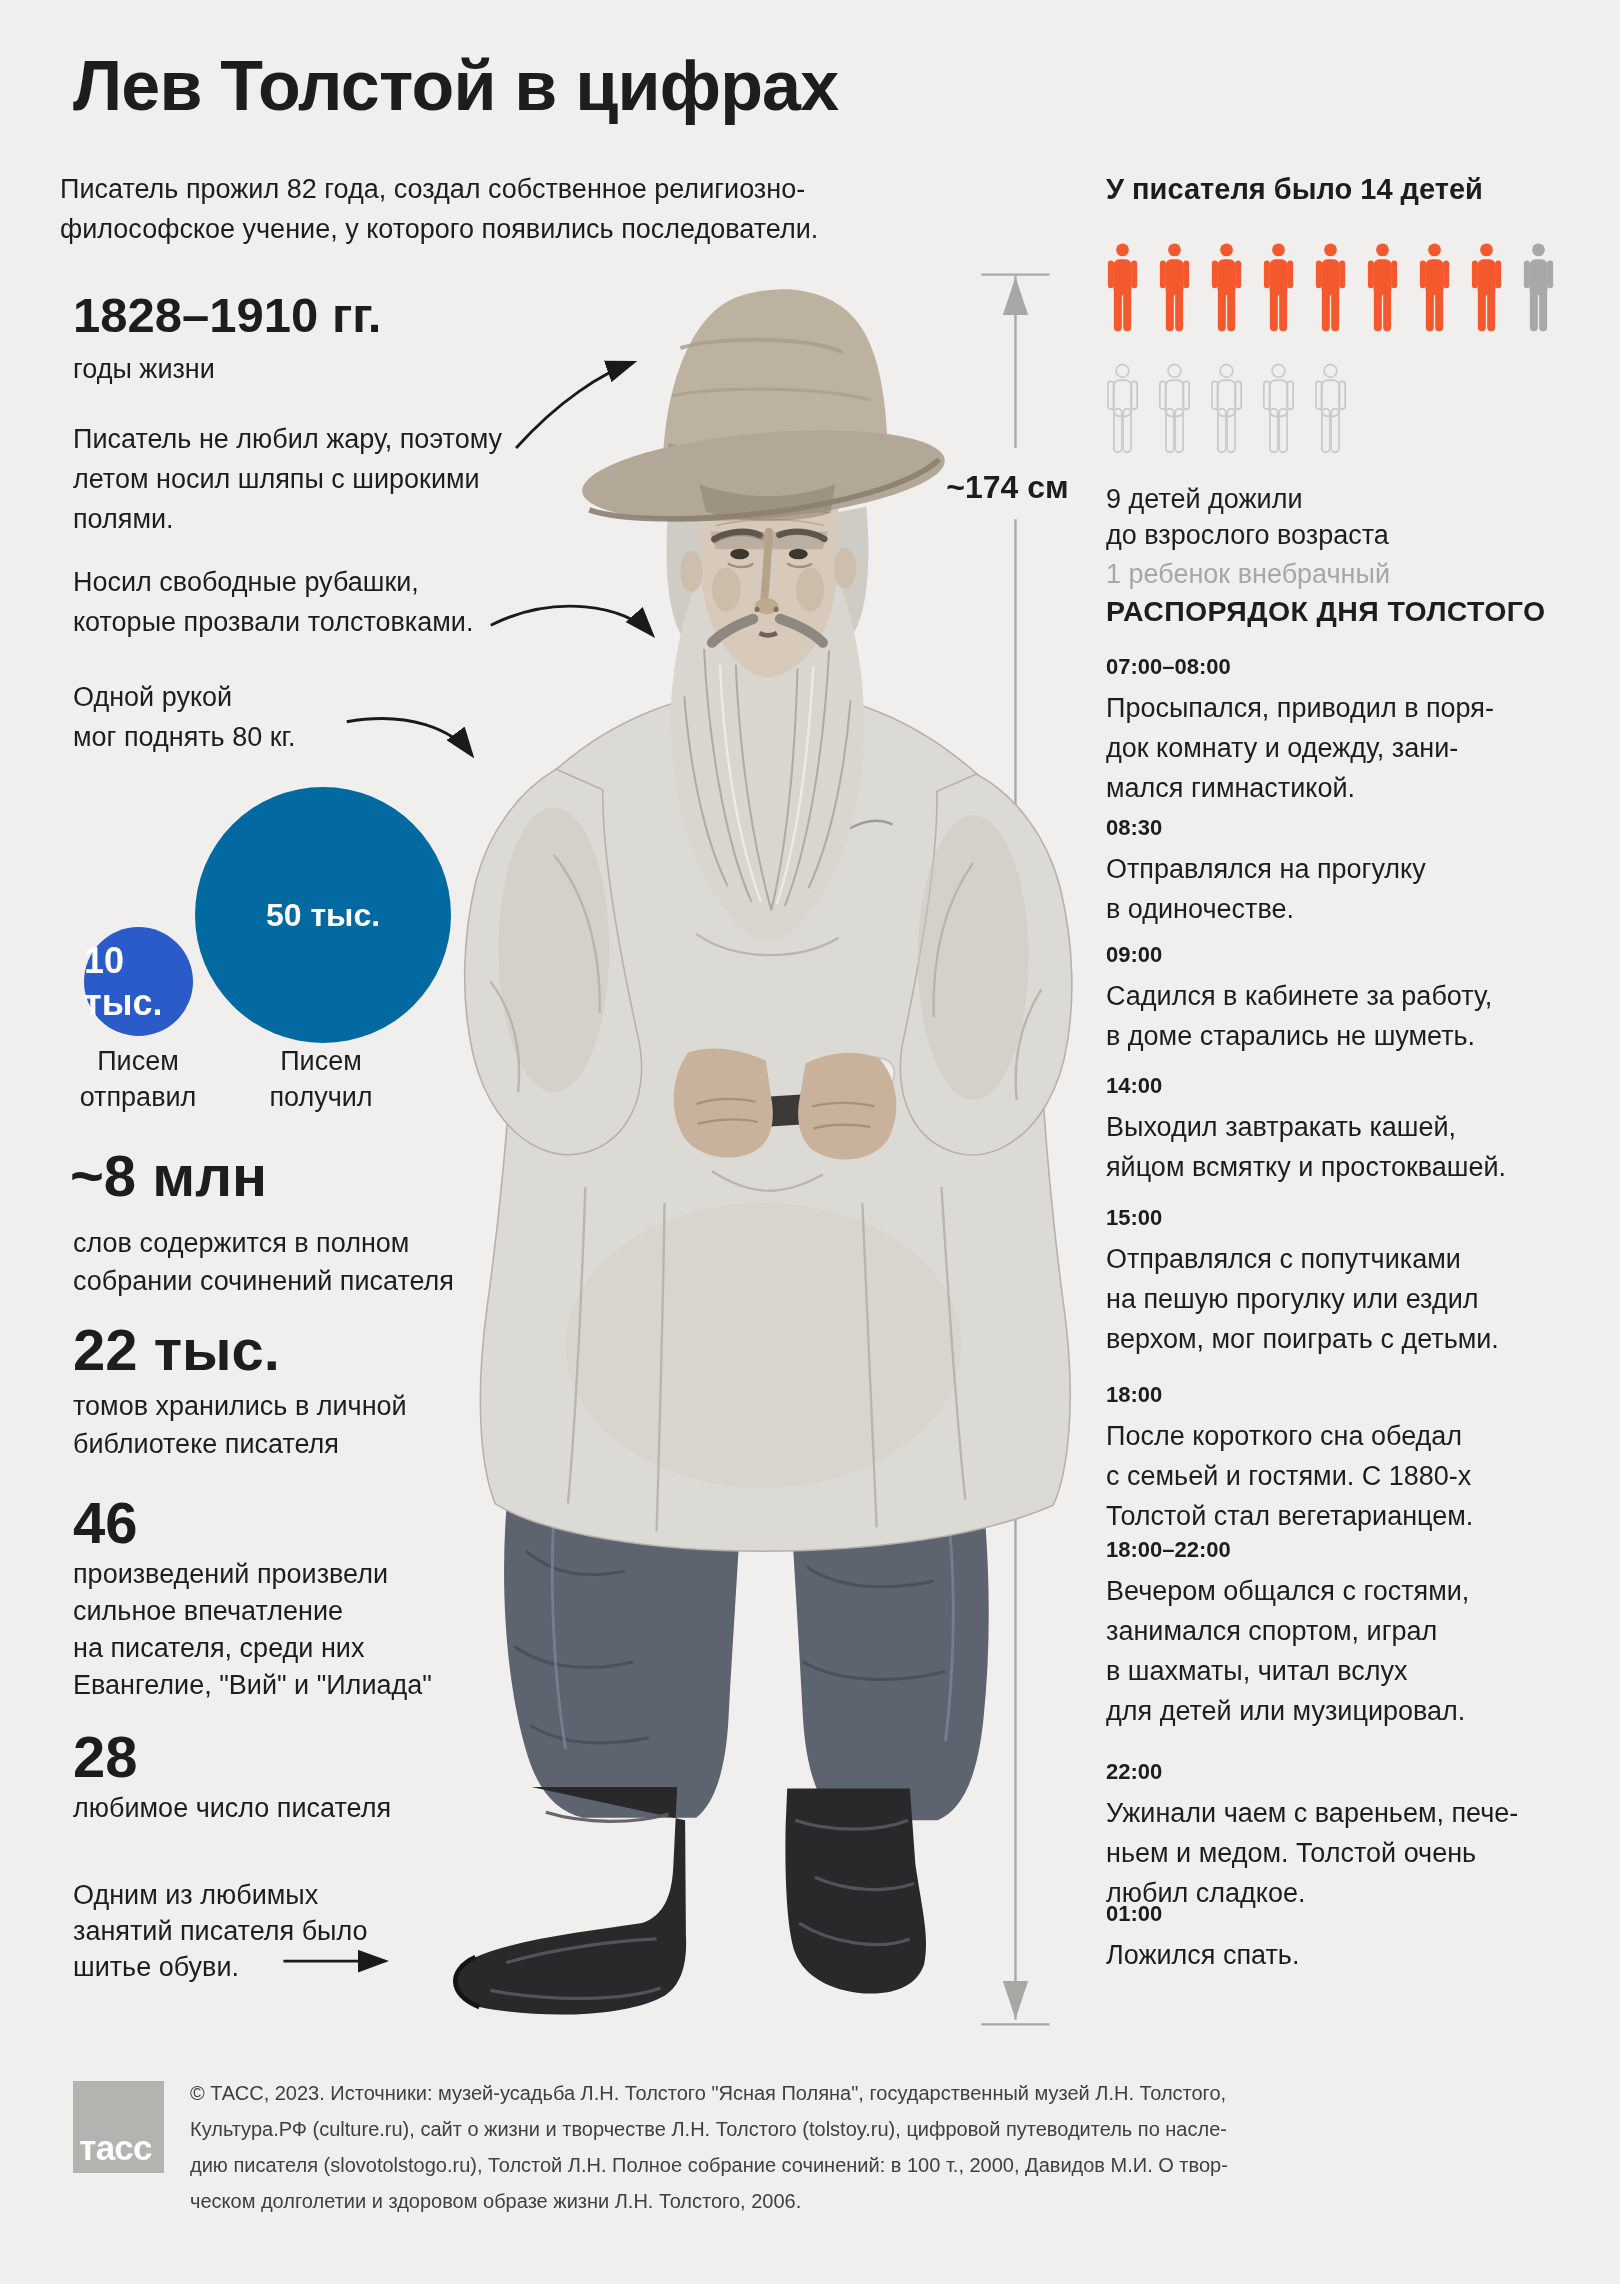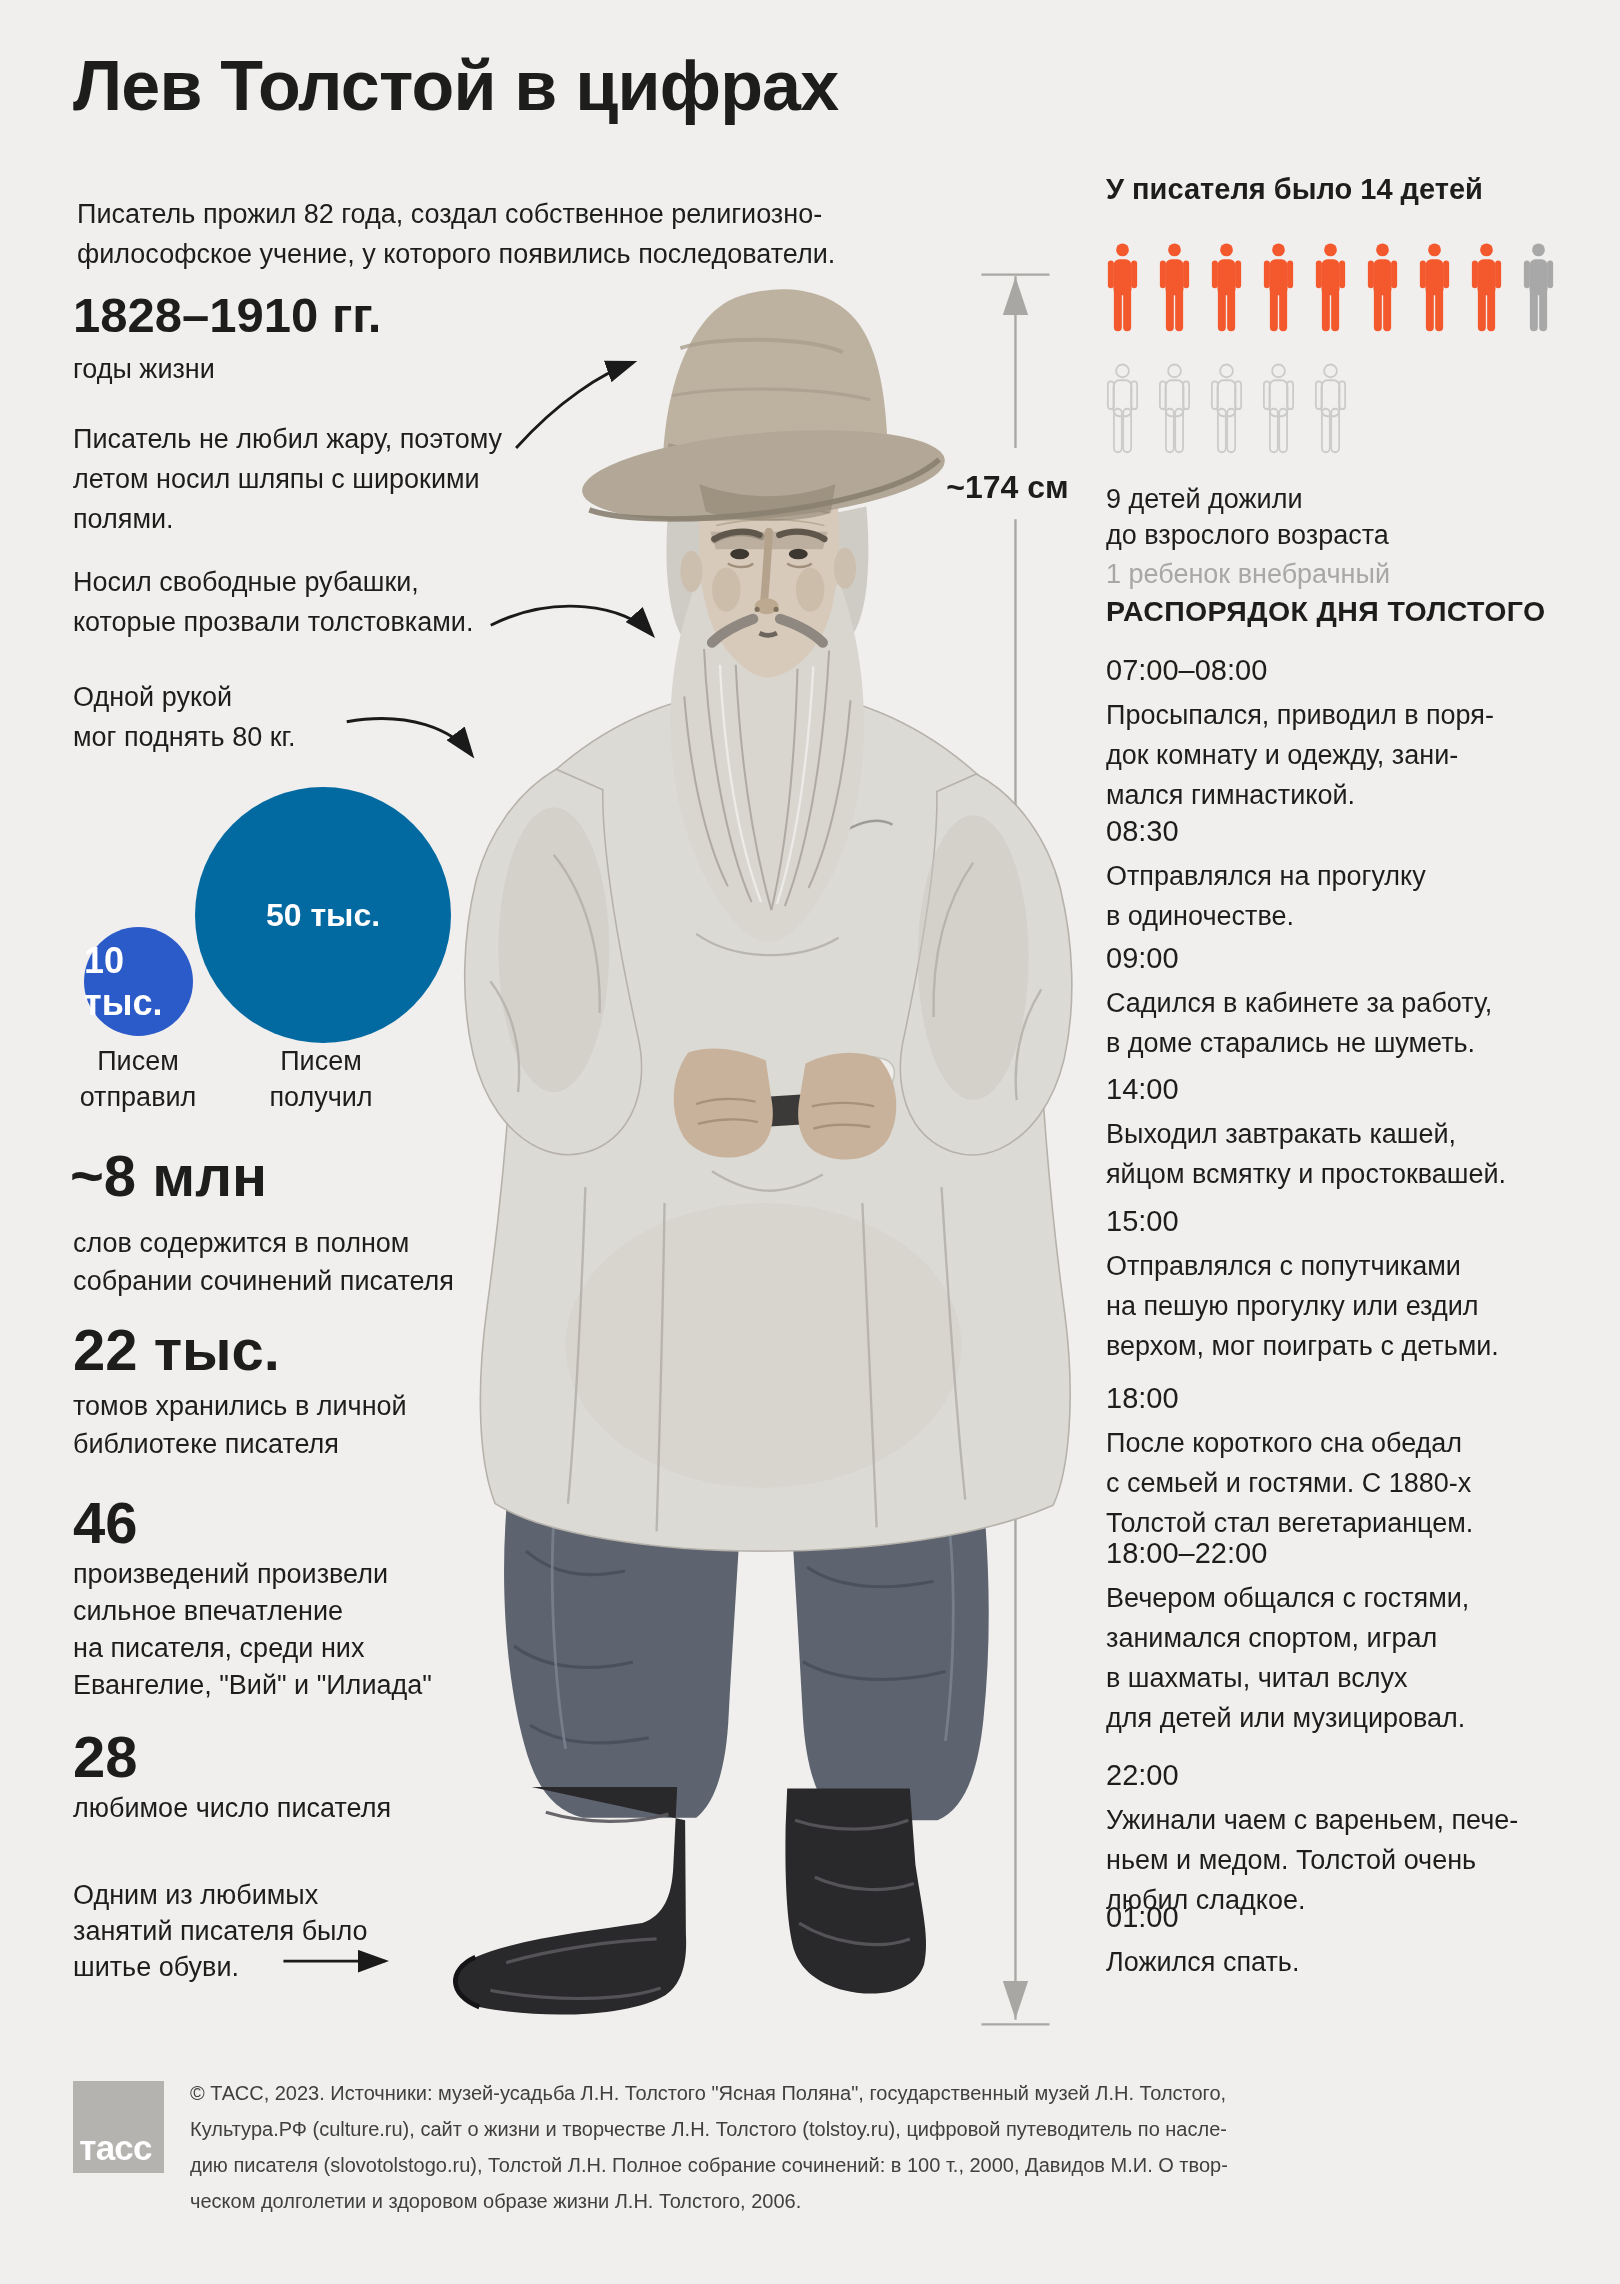--- a/index.html
+++ b/index.html
@@ -23,21 +23,21 @@
   
   .bubble{border-radius:50%;display:flex;align-items:center;justify-content:center;color:#fff;font-weight:700;}
   .bubble-blue{background:#2B5AC9;font-size:36px;}
   .bubble-orange{background:#0369a1;font-size:32px;}
   .bubble-cap{font-size:27px;line-height:36px;text-align:center;}
   
   .rhead{font-size:29px;font-weight:700;}
   .rbody{font-size:27px;line-height:36px;}
   .gray{color:#a8a7a5;}
   .sched-head{font-size:28.5px;font-weight:700;letter-spacing:0.4px;}
-  .sched-time{font-size:29px;font-weight:400;margin-bottom:8px;}
+  .sched-time{font-size:22px;font-weight:700;margin-bottom:8px;}
   .sched-text{font-size:27px;line-height:40px;}
   .icon-row{display:flex;gap:19px;}
   .person{width:33px;height:95px;}
   .person.orange{color:#F4582D;}
   .person.grayfill{color:#a8a8a8;}
   .person.outline{color:#cbcbc9;}
   
   .measure-label{font-size:32px;font-weight:700;text-align:center;}
   
   .footer-text{font-size:20px;line-height:36px;color:#404040;}
@@ -237,21 +237,21 @@
     </defs>
     <g stroke="#1a1a1a" stroke-width="3.6" fill="none">
       <path d="M652,566 C706,506 760,472 800,458" marker-end="url(#ah)"></path>
       <path d="M620,790 C700,750 790,764 824,802" marker-end="url(#ah)"></path>
       <path d="M438,912 C516,898 572,922 596,954" marker-end="url(#ah)"></path>
       <path d="M358,2478 L486,2478" marker-end="url(#ah)"></path>
     </g>
   </svg>
 
   <div class="abs title" style="left:73px;top:46px;">Лев Толстой в цифрах</div>
-  <div class="abs intro pre" style="left:77px;top:169px;width:871px;margin-top:25px;">Писатель прожил 82 года, создал собственное религиозно-
+  <div class="abs intro pre" style="left:60px;top:169px;width:871px;">Писатель прожил 82 года, создал собственное религиозно-
 философское учение, у которого появились последователи.</div>
 
   <div class="abs bignum years" style="left:73px;top:291px;">1828–1910 гг.</div>
   <div class="abs cap" style="left:73px;top:350px;">годы жизни</div>
 
   <div class="abs note pre" style="left:73px;top:562px;width:491px;">Носил свободные рубашки,
 которые прозвали толстовками.</div>
 
   <div class="abs note pre" style="left:73px;top:419px;width:491px;">Писатель не любил жару, поэтому
 летом носил шляпы с широкими

